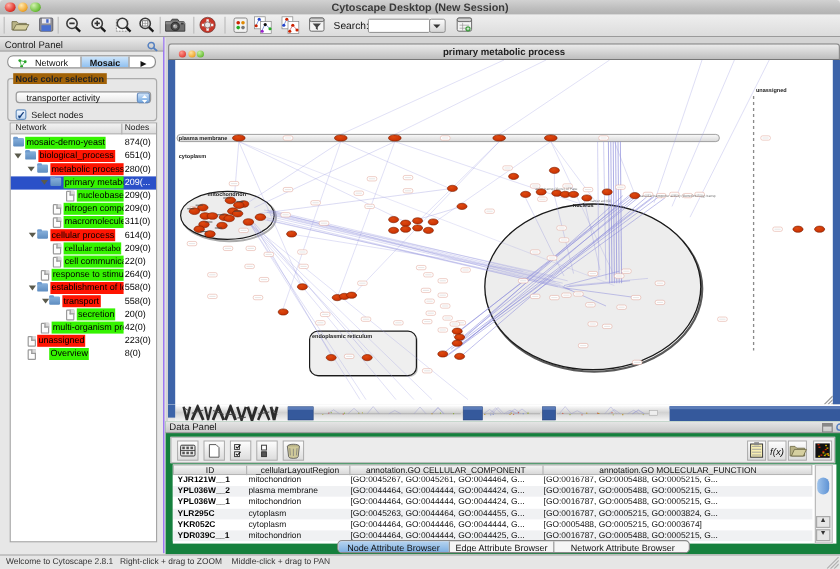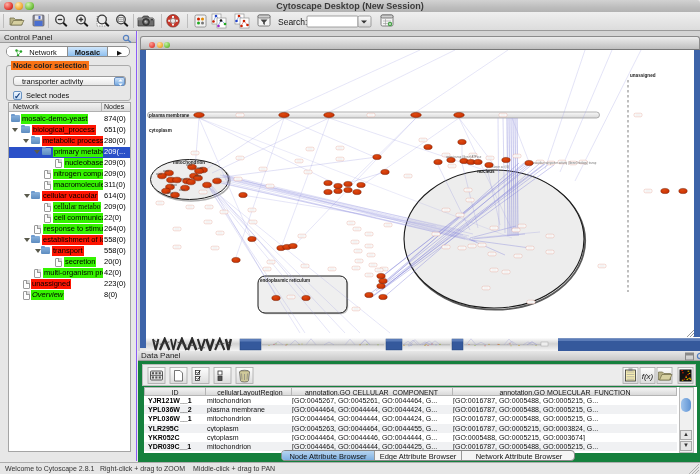--- a/index.html
+++ b/index.html
@@ -15,21 +15,21 @@
 #toolbar{position:absolute;left:0;top:12px;width:700px;height:19px;
  background:linear-gradient(#efefef,#dcdcdc);border-bottom:1px solid #9a9a9a;}
 .tsep{position:absolute;top:2px;height:14px;width:1px;background:#bdbdbd;}
 
 #leftpanel{position:absolute;left:0;top:31px;width:137px;height:430px;background:#e7e7e7;border-right:1px solid #8b5cf6;}
 #cphead{position:absolute;left:0;top:1px;width:136px;height:11px;background:linear-gradient(#e7e7e7,#c9c9c9);border-bottom:1px solid #9c9c9c;}
 #cphead span{position:absolute;left:4px;top:1px;font-size:8px;color:#222;}
 #tabctl{position:absolute;left:6px;top:15px;width:124px;height:11px;background:#fff;border:1px solid #8e8e8e;border-radius:5px;overflow:hidden;}
 #tabctl .seg{position:absolute;top:0;height:100%;font-size:7.5px;text-align:center;color:#111;}
 #groupbox{position:absolute;left:6px;top:34px;width:125px;height:36px;border:1px solid #ababab;border-radius:3px;}
-#gblabel{position:absolute;left:4px;top:-5px;background:#f97316;padding:0 2px;font-size:7.5px;font-weight:bold;color:#222;}
+#gblabel{position:absolute;left:4px;top:-5px;background:#a16207;padding:0 2px;font-size:7.5px;font-weight:bold;color:#222;}
 #combo{position:absolute;left:6px;top:10px;width:113px;height:10px;background:linear-gradient(#fff,#e8e8e8);border:1px solid #9a9a9a;border-radius:3px;}
 #combo .ct{position:absolute;left:8px;top:0px;font-size:7.5px;color:#111;}
 #combo .cbtn{position:absolute;right:0px;top:-0.5px;width:11px;height:9.5px;border-radius:2px;background:linear-gradient(#cfe3fa,#74a9e0);border:1px solid #6b8fbf;}
 #cbx{position:absolute;left:13px;top:60px;width:9px;height:9px;border-radius:2px;background:linear-gradient(#f0f7ff,#c2daf4);border:1px solid #6a93c2;color:#17407e;font-size:9px;line-height:8px;text-align:center;font-weight:bold;}
 #cbxlabel{position:absolute;left:26px;top:60px;font-size:7.5px;color:#111;}
 
 #treetable{position:absolute;left:8px;top:71px;width:123px;height:350px;background:#fff;border:1px solid #a5a5a5;}
 #treehead{position:absolute;left:0;top:0;width:100%;height:9px;background:linear-gradient(#f2f2f2,#dcdcdc);border-bottom:1px solid #b0b0b0;font-size:7px;color:#222;}
 #treehead .c1{position:absolute;left:4px;top:0px;}
 #treehead .c2{position:absolute;left:95px;top:0px;}
@@ -262,21 +262,21 @@
             <span class="num" style="">209(0)</span>
           </div>
 <div class="trow" style="top:76.5px;">
             <span class="file" style="left:35px;"></span>
             <span class="lbl gbg" style="left:44px;max-width:50px;">macromolecule</span>
             <span class="num" style="">311(0)</span>
           </div>
 <div class="trow" style="top:87.5px;">
             <span class="tri" style="left:15px;"></span>
             <span class="fold" style="left:22px;"></span>
-            <span class="lbl rbg" style="left:33px;max-width:61px;">cellular vacuolar</span>
+            <span class="lbl rbg" style="left:33px;max-width:61px;">cellular process</span>
             <span class="num" style="">614(0)</span>
           </div>
 <div class="trow" style="top:98.5px;">
             <span class="file" style="left:35px;"></span>
             <span class="lbl gbg" style="left:44px;max-width:50px;font-family:Liberation Serif, serif;">cellular metabo</span>
             <span class="num" style="">209(0)</span>
           </div>
 <div class="trow" style="top:109.5px;">
             <span class="file" style="left:35px;"></span>
             <span class="lbl gbg" style="left:44px;max-width:50px;">cell communicat</span>
@@ -309,32 +309,33 @@
             <span class="lbl gbg" style="left:34px;max-width:60px;">multi-organism pre</span>
             <span class="num" style="">42(0)</span>
           </div>
 <div class="trow" style="top:175.5px;">
             <span class="file" style="left:14px;"></span>
             <span class="lbl rbg" style="left:22px;max-width:72px;">unassigned</span>
             <span class="num" style="">223(0)</span>
           </div>
 <div class="trow" style="top:186.5px;">
             <span class="file" style="left:14px;"></span>
-            <span class="lbl gbg" style="left:22px;max-width:72px;font-style:italic;">Overview</span>
+            <span class="lbl gbg" style="left:32px;max-width:72px;">Overview</span>
             <span class="num" style="">8(0)</span>
           </div>
         </div>
   </div>
  </div>
  <div id="desktop">
   <div id="frame">
    <div id="frametitle">
     <div class="tl" style="left:8px;background:radial-gradient(circle at 35% 30%,#ff9a8f,#e3423a 70%,#a82a20);"></div>
     <div class="tl" style="left:15.5px;background:radial-gradient(circle at 35% 30%,#ffe2a0,#f0a730 70%,#b87a13);"></div>
     <div class="tl" style="left:23px;background:radial-gradient(circle at 35% 30%,#c6f2a2,#6cbf3a 70%,#3f8a1a);"></div>
+    <div class="t">primary metabolic process</div>
    </div>
    <div id="canvaswrap">
           <svg width="548" height="288" viewBox="146 50 548 288" style="position:absolute;left:0;top:0;">
             <defs>
               <linearGradient id="barg" x1="0" y1="0" x2="0" y2="1">
                 <stop offset="0" stop-color="#fafafa"></stop>
                 <stop offset="1" stop-color="#d8d8d8"></stop>
               </linearGradient>
               <radialGradient id="ng" cx="0.4" cy="0.35" r="0.8">
                 <stop offset="0" stop-color="#dd4a10"></stop>

